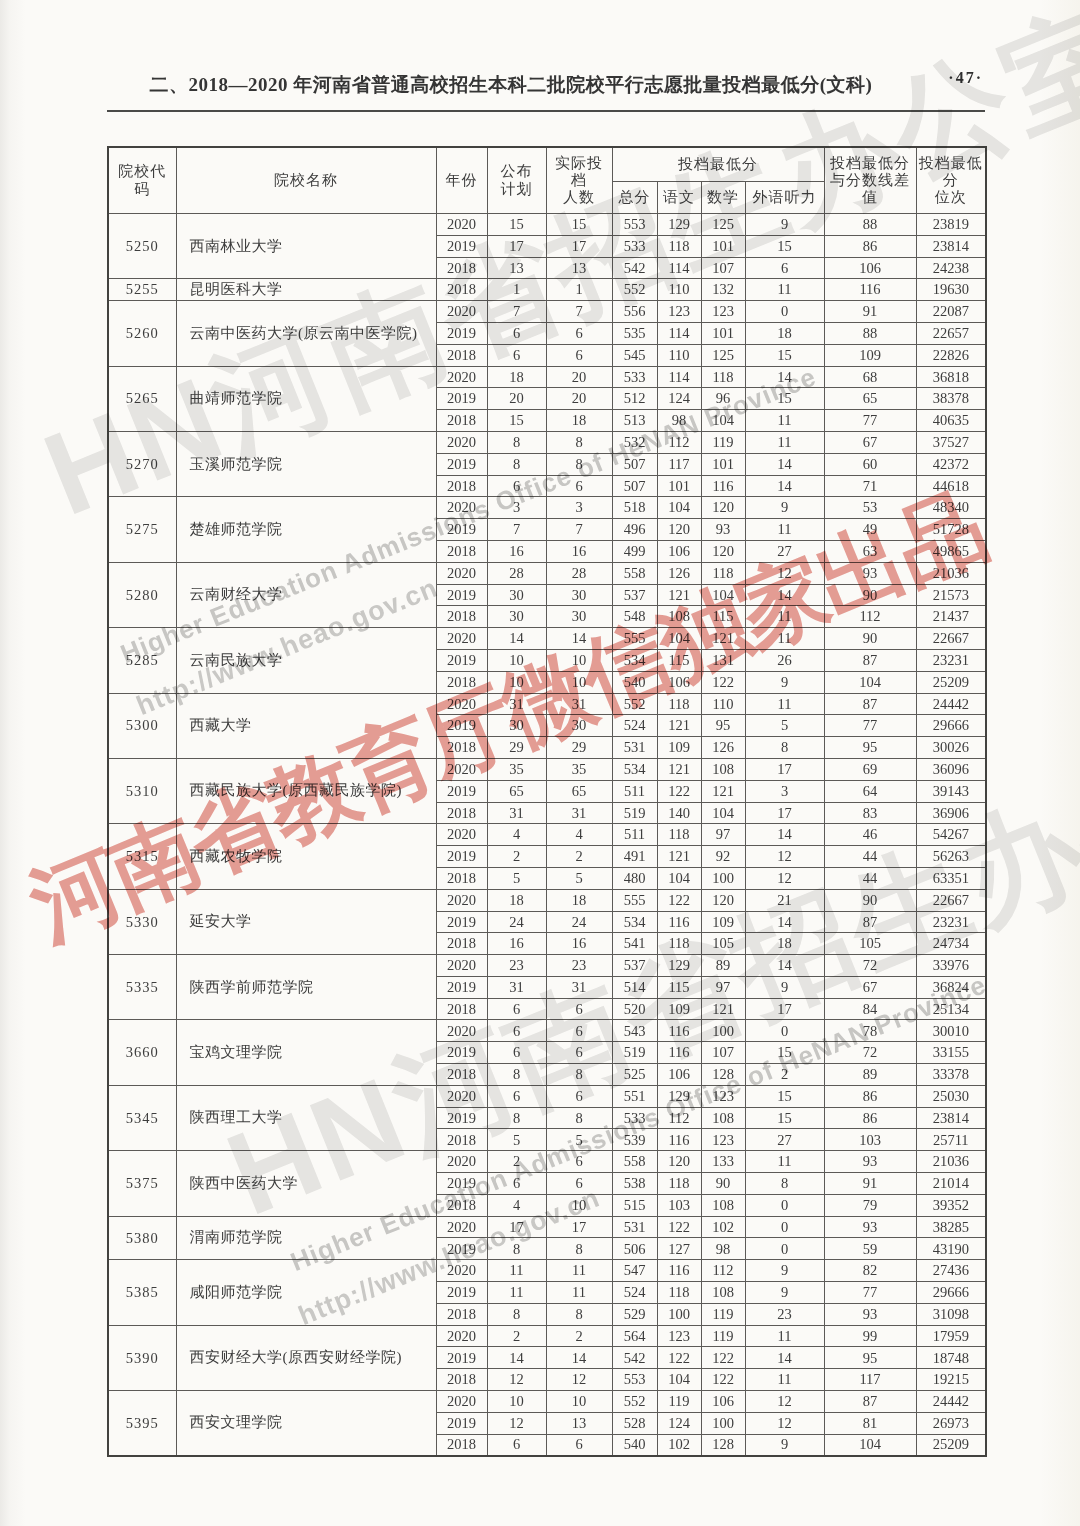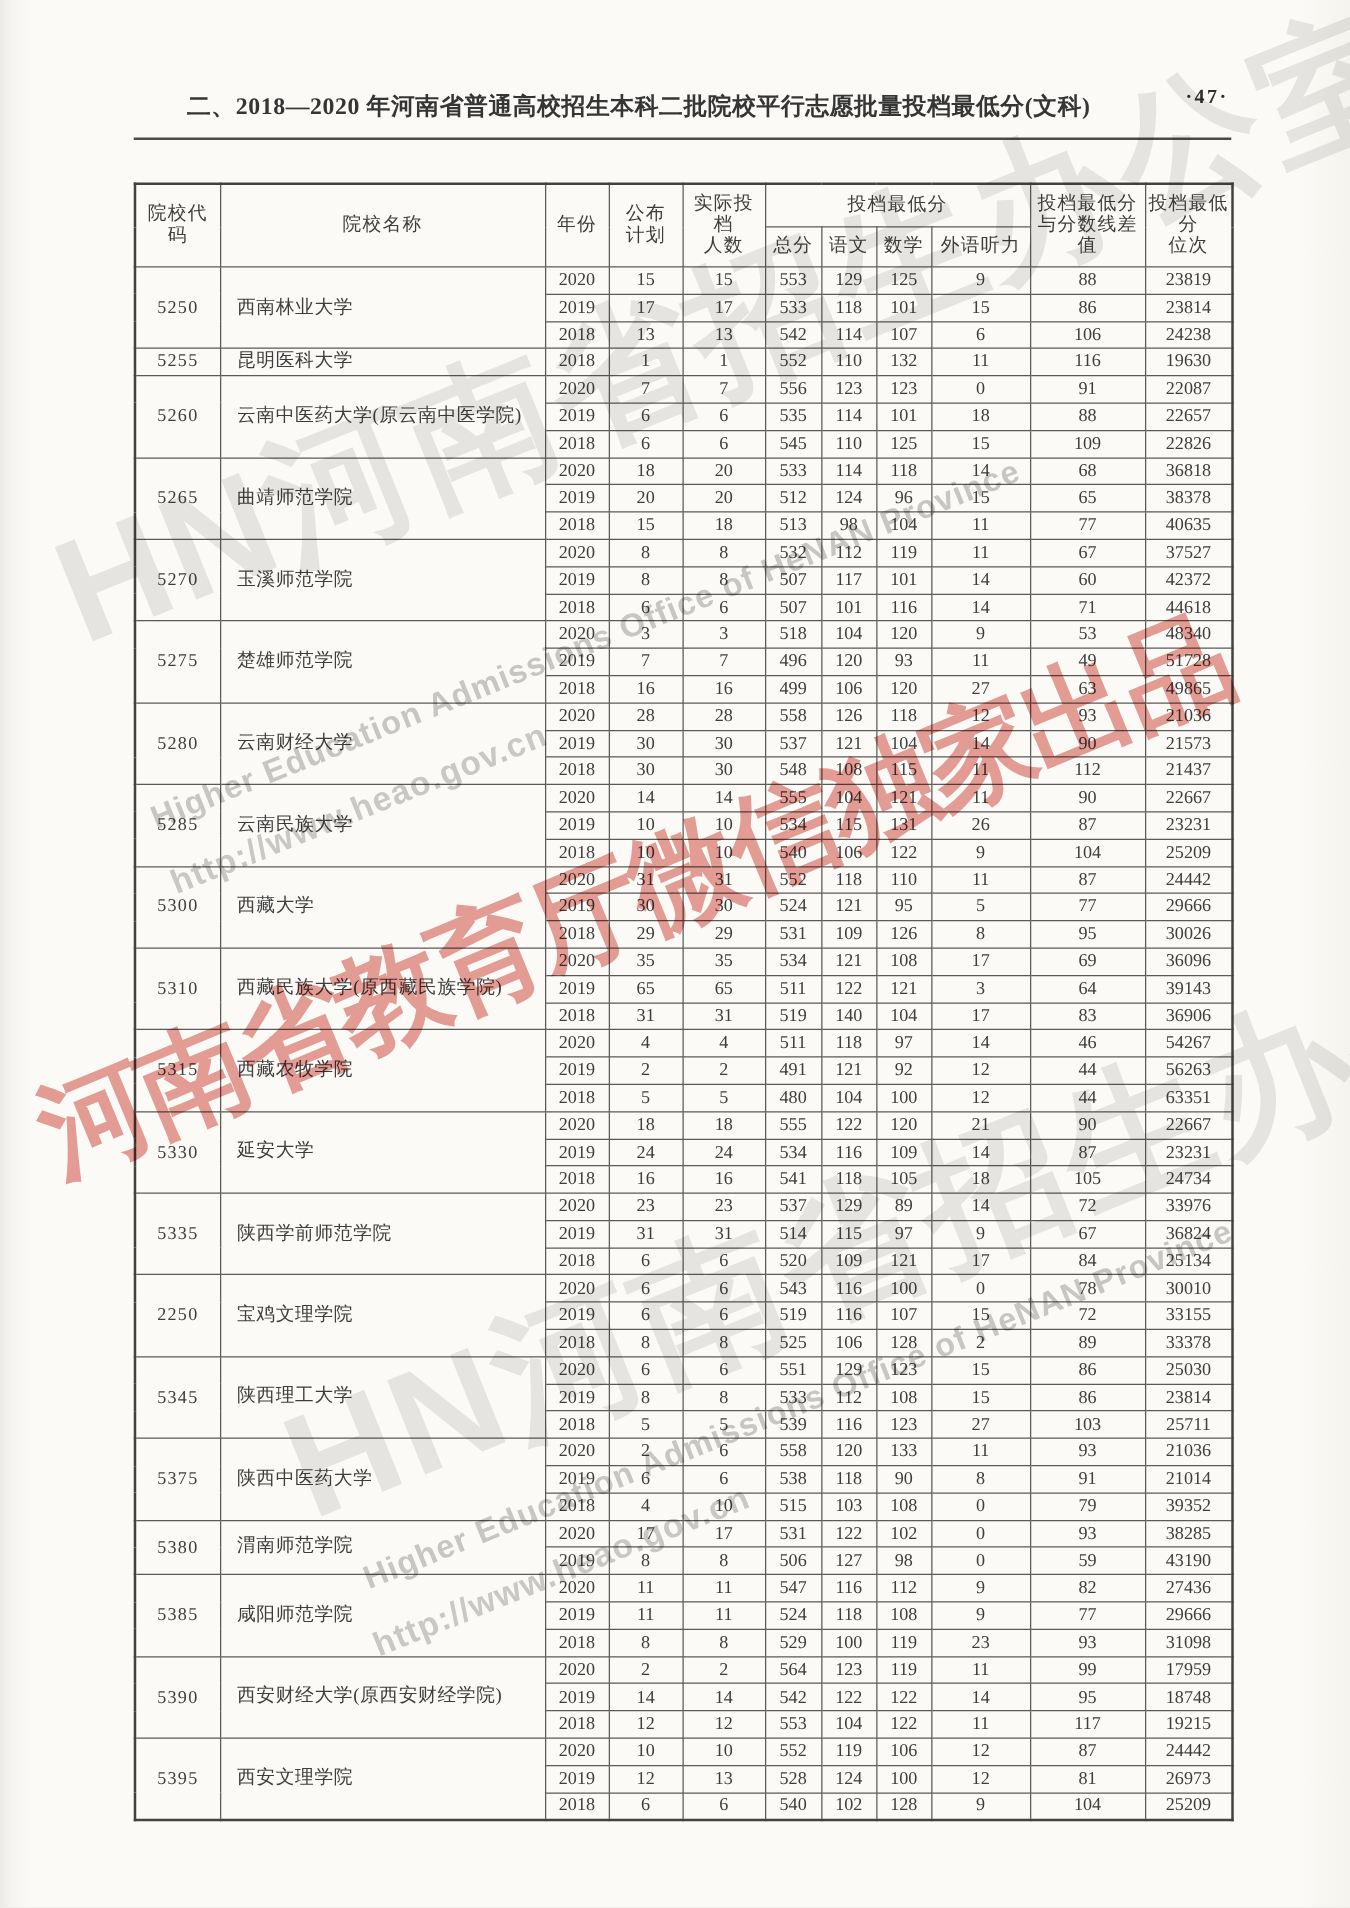--- a/index.html
+++ b/index.html
@@ -556,21 +556,21 @@
           <td>6</td>
           <td>6</td>
           <td>520</td>
           <td>109</td>
           <td>121</td>
           <td>17</td>
           <td>84</td>
           <td>25134</td>
         </tr>
         <tr class="group-start">
-          <td rowspan="3" class="code">2250</td>
+          <td rowspan="3" class="code">3660</td>
           <td rowspan="3" class="name">宝鸡文理学院</td>
           <td>2020</td>
           <td>6</td>
           <td>6</td>
           <td>543</td>
           <td>116</td>
           <td>100</td>
           <td>0</td>
           <td>78</td>
           <td>30010</td>

